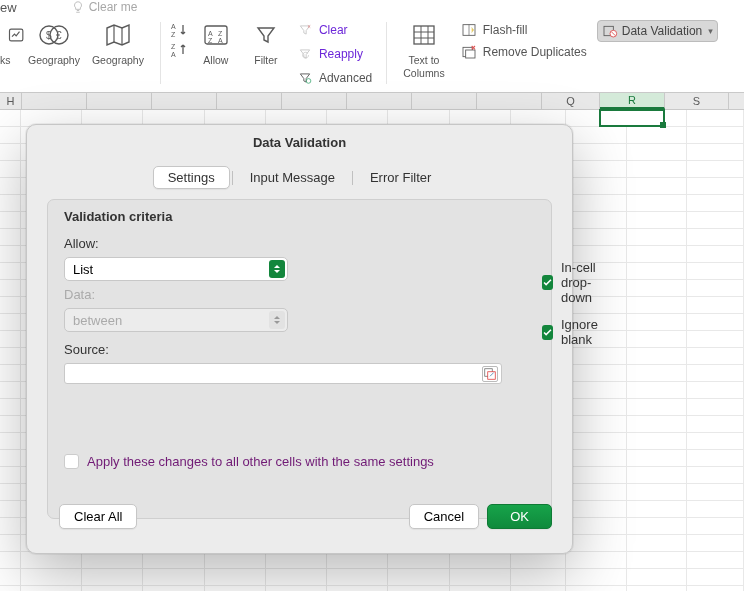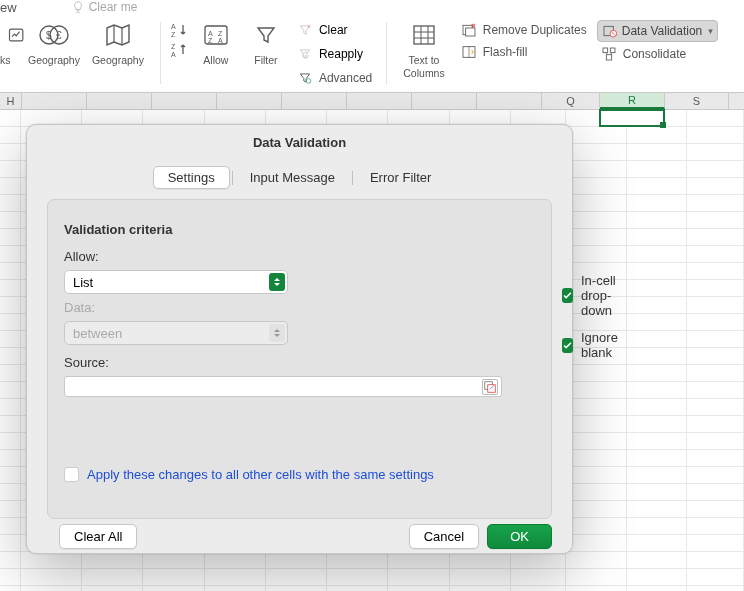--- a/index.html
+++ b/index.html
@@ -9,65 +9,65 @@
   .ribbon-top { height: 12px; display:flex; align-items:flex-start; padding-left:0; gap:14px; color:#6a6a6a; font-size:12px; }
   .ribbon-top .tell-me { display:flex; align-items:center; gap:4px; margin-left:40px; color:#a8a8a8;}
   .ribbon { background:#fff; border-bottom:1px solid #cfcfcf; padding:6px 0 8px; display:flex; align-items:flex-start; }
   .ribbon-group { display:flex; flex-direction:column; align-items:center; padding:0 10px; position:relative;}
   .ribbon-sep { width:1px; background:#e4e4e4; align-self:stretch; margin:4px 0;}
   .big-btn { display:flex; flex-direction:column; align-items:center; gap:4px; cursor:pointer; padding:2px 6px;}
   .big-btn .icon { width:34px; height:30px; display:flex; align-items:center; justify-content:center;}
   .big-btn .label { font-size:10.5px; color:#555; text-align:center; line-height:1.2;}
   .small-cluster { display:flex; flex-direction:column; gap:4px; padding-top:2px;}
   .small-row { display:flex; align-items:center; gap:6px; cursor:pointer; height:20px; padding:0 4px; font-size:12px; color:#555;}
-  .small-row.disabled { color:#000000; }
+  .small-row.disabled { color:#6d28d9; }
   .small-row .i { width:16px; height:16px; display:flex; align-items:center; justify-content:center;}
   .dv-btn { background:#d8d8d8; border:1px solid #bcbcbc; border-radius:4px; display:flex; align-items:center; height:22px; padding:0 4px 0 4px; gap:4px; cursor:pointer; font-size:12px; color:#444;}
   .dv-btn .chev { font-size:9px; color:#666; margin-left:2px;}
 
   
   .grid-area { position:absolute; top:92px; left:0; right:0; bottom:0; }
   .col-headers { position:absolute; top:0; left:0; right:0; height:18px; background:#e9e9e9; border-top:1px solid #c9c9c9; border-bottom:1px solid #c9c9c9; display:flex;}
   .col-h { border-right:1px solid #c9c9c9; font-size:11px; color:#5a5a5a; display:flex; align-items:center; justify-content:center;}
   .col-h.active { background:#d4ead9; color:#1a7a3d; font-weight:500; border-bottom:2px solid #1a7a3d;}
   .cells { position:absolute; top:18px; left:0; right:0; bottom:0;}
   .c-row { height:17px; border-bottom:1px solid #e8e8e8; display:flex;}
   .c-cell { border-right:1px solid #e8e8e8;}
   .sel-cell { position:absolute; border:2px solid #1a7a3d; background:#fff;}
   .sel-handle { position:absolute; width:6px; height:6px; background:#1a7a3d; right:-3px; bottom:-3px;}
 
   
   .dialog { position:absolute; left:26px; top:124px; width:547px; height:430px; background:#ececec; border:1px solid #c6c6c6; border-radius:10px; box-shadow:0 20px 60px rgba(0,0,0,.28), 0 0 0 1px rgba(0,0,0,.05);}
   .dialog-title { text-align:center; font-size:13px; font-weight:600; color:#333; padding:10px 0 8px;}
-  .tabs-wrap { background:#e3e3e3; border:1px solid #cfcfcf; border-radius:7px; margin:0 20px; padding:22px 16px 20px;}
+  .tabs-wrap { background:#e3e3e3; border:1px solid #cfcfcf; border-radius:7px; margin:0 20px; padding:9px 16px 20px;}
   .tabbar { display:flex; justify-content:center; gap:0; margin-top:-28px; margin-bottom:12px;}
   .tab { font-size:13px; padding:3px 14px; color:#333; cursor:pointer; display:flex; align-items:center; border:1px solid transparent;}
   .tab.active { background:#fff; border:1px solid #c6c6c6; border-radius:5px; box-shadow:0 1px 1px rgba(0,0,0,.05);}
   .tab-sep { width:1px; height:14px; background:#c0c0c0; align-self:center; margin:0 2px;}
   .section-title { font-size:13px; font-weight:600; color:#333; margin-bottom:12px;}
-  .form-row { display:flex; gap:60px;}
+  .form-row { display:flex; gap:40px;}
   .form-col { display:flex; flex-direction:column; gap:8px;}
   .lbl { font-size:13px; color:#333;}
   .lbl.disabled { color:#aaa;}
   .select { position:relative; width:224px; height:24px; background:#fff; border:1px solid #c8c8c8; border-radius:5px; font-size:13px; padding:3px 8px; display:flex; align-items:center; cursor:pointer;}
   .select.disabled { background:#ececec; color:#aaa; cursor:default;}
   .select .stepper { position:absolute; right:2px; top:2px; bottom:2px; width:16px; background:#13863c; border-radius:3px; display:flex; flex-direction:column; align-items:center; justify-content:center;}
   .select.disabled .stepper { background:#e2e2e2;}
   .select .stepper::before { content:""; border-left:3px solid transparent; border-right:3px solid transparent; border-bottom:3px solid #fff; margin-bottom:2px;}
   .select .stepper::after { content:""; border-left:3px solid transparent; border-right:3px solid transparent; border-top:3px solid #fff;}
   .select.disabled .stepper::before { border-bottom-color:#999;}
   .select.disabled .stepper::after { border-top-color:#999;}
   .chk { display:flex; align-items:center; gap:8px; font-size:13px; color:#333; cursor:pointer;}
   .chk .box { width:15px; height:15px; border-radius:3px; background:#13863c; display:flex; align-items:center; justify-content:center;}
   .chk .box svg { width:11px; height:11px;}
-  .chk.disabled { color:#1d4ed8; cursor:default;}
+  .chk.disabled { color:#701a75; cursor:default;}
   .chk.disabled .box { background:#fff; border:1px solid #ccc;}
   .src-input { width:438px; height:21px; background:#fff; border:1px solid #c8c8c8; border-radius:3px; position:relative;}
   .src-input .range-btn { position:absolute; right:3px; top:2px; width:16px; height:16px; border:1px solid #bbb; background:#fff; border-radius:2px; display:flex; align-items:center; justify-content:center; cursor:pointer;}
-  .dlg-footer { position:absolute; bottom:4px; left:20px; right:20px; display:flex; align-items:center;padding-left:12px;}
+  .dlg-footer { position:absolute; bottom:24px; left:20px; right:20px; display:flex; align-items:center;padding-left:12px;}
   .btn { background:#fff; border:1px solid #c6c6c6; border-radius:5px; font-size:13px; padding:4px 14px; cursor:pointer; box-shadow:0 1px 1px rgba(0,0,0,.05);}
   .btn.primary { background:linear-gradient(#17a34a,#0f8a3c); color:#fff; border:1px solid #0f7a35; padding:4px 22px;}
   .spacer { flex:1;}
 
   svg { display:block;}
 </style>
 </head>
 <body>
 
 <div class="ribbon-top">
@@ -194,60 +194,49 @@
             <line x1="3" y1="16" x2="23" y2="16" stroke="#5a5a5a" stroke-width="1"></line>
           </svg>
         </span>
       <span class="label" style="white-space:pre-line;">Text to
 Columns</span>
     </div>
     <div class="small-cluster" style="gap:2px;">
       <div class="small-row">
         <span class="i">
             <svg width="16" height="16" viewBox="0 0 24 24">
+              <rect x="3" y="4" width="18" height="16" fill="none" stroke="#5a5a5a" stroke-width="1.3"></rect>
+              <path d="M12 4v16" stroke="#5a5a5a"></path>
+              <path d="M16 8l3 4-3 4" fill="#f2c94c" stroke="#cc9"></path>
+            </svg>
+          </span>
+        <span>Flash-fill</span>
+      </div>
+      <div class="small-row">
+        <span class="i">
+            <svg width="16" height="16" viewBox="0 0 24 24">
               <rect x="3" y="5" width="14" height="14" fill="none" stroke="#5a5a5a" stroke-width="1.3"></rect>
               <rect x="7" y="9" width="14" height="12" fill="#fff" stroke="#5a5a5a" stroke-width="1.3"></rect>
               <path d="M16 3l5 5M21 3l-5 5" stroke="#d55" stroke-width="1.6"></path>
             </svg>
           </span>
         <span>Remove Duplicates</span>
-      </div>
-      <div class="small-row">
-        <span class="i">
-            <svg width="16" height="16" viewBox="0 0 24 24">
-              <rect x="3" y="4" width="18" height="16" fill="none" stroke="#5a5a5a" stroke-width="1.3"></rect>
-              <path d="M12 4v16" stroke="#5a5a5a"></path>
-              <path d="M16 8l3 4-3 4" fill="#f2c94c" stroke="#cc9"></path>
-            </svg>
-          </span>
-        <span>Flash-fill</span>
       </div>
     </div>
     <div class="small-cluster" style="gap:2px;">
       <div class="dv-btn">
         <span class="i">
             <svg width="16" height="16" viewBox="0 0 24 24">
               <rect x="3" y="5" width="14" height="14" fill="none" stroke="#5a5a5a" stroke-width="1.3"></rect>
               <circle cx="17" cy="16" r="5" fill="#fff" stroke="#d55" stroke-width="1.4"></circle>
               <path d="M14 13l6 6" stroke="#d55" stroke-width="1.4"></path>
             </svg>
           </span>
         <span>Data Validation</span>
         <span class="chev">▾</span>
-      </div>
-      <div class="small-row">
-        <span class="i">
-            <svg width="16" height="16" viewBox="0 0 24 24">
-              <rect x="3" y="3" width="7" height="7" fill="none" stroke="#5a5a5a" stroke-width="1.3"></rect>
-              <rect x="14" y="3" width="7" height="7" fill="none" stroke="#5a5a5a" stroke-width="1.3"></rect>
-              <rect x="8" y="13" width="8" height="8" fill="none" stroke="#5a5a5a" stroke-width="1.3"></rect>
-              <path d="M7 10l3 3M17 10l-3 3" stroke="#5a5a5a"></path>
-            </svg>
-          </span>
-        <span>Consolidate</span>
       </div>
     </div>
   </div>
 </div>
 
 <div class="grid-area">
   <div class="col-headers" id="col-headers">
       <div class="col-h" style="width: 22px;">H</div>
       <div class="col-h" style="width: 65px;"></div>
       <div class="col-h" style="width: 65px;"></div>

